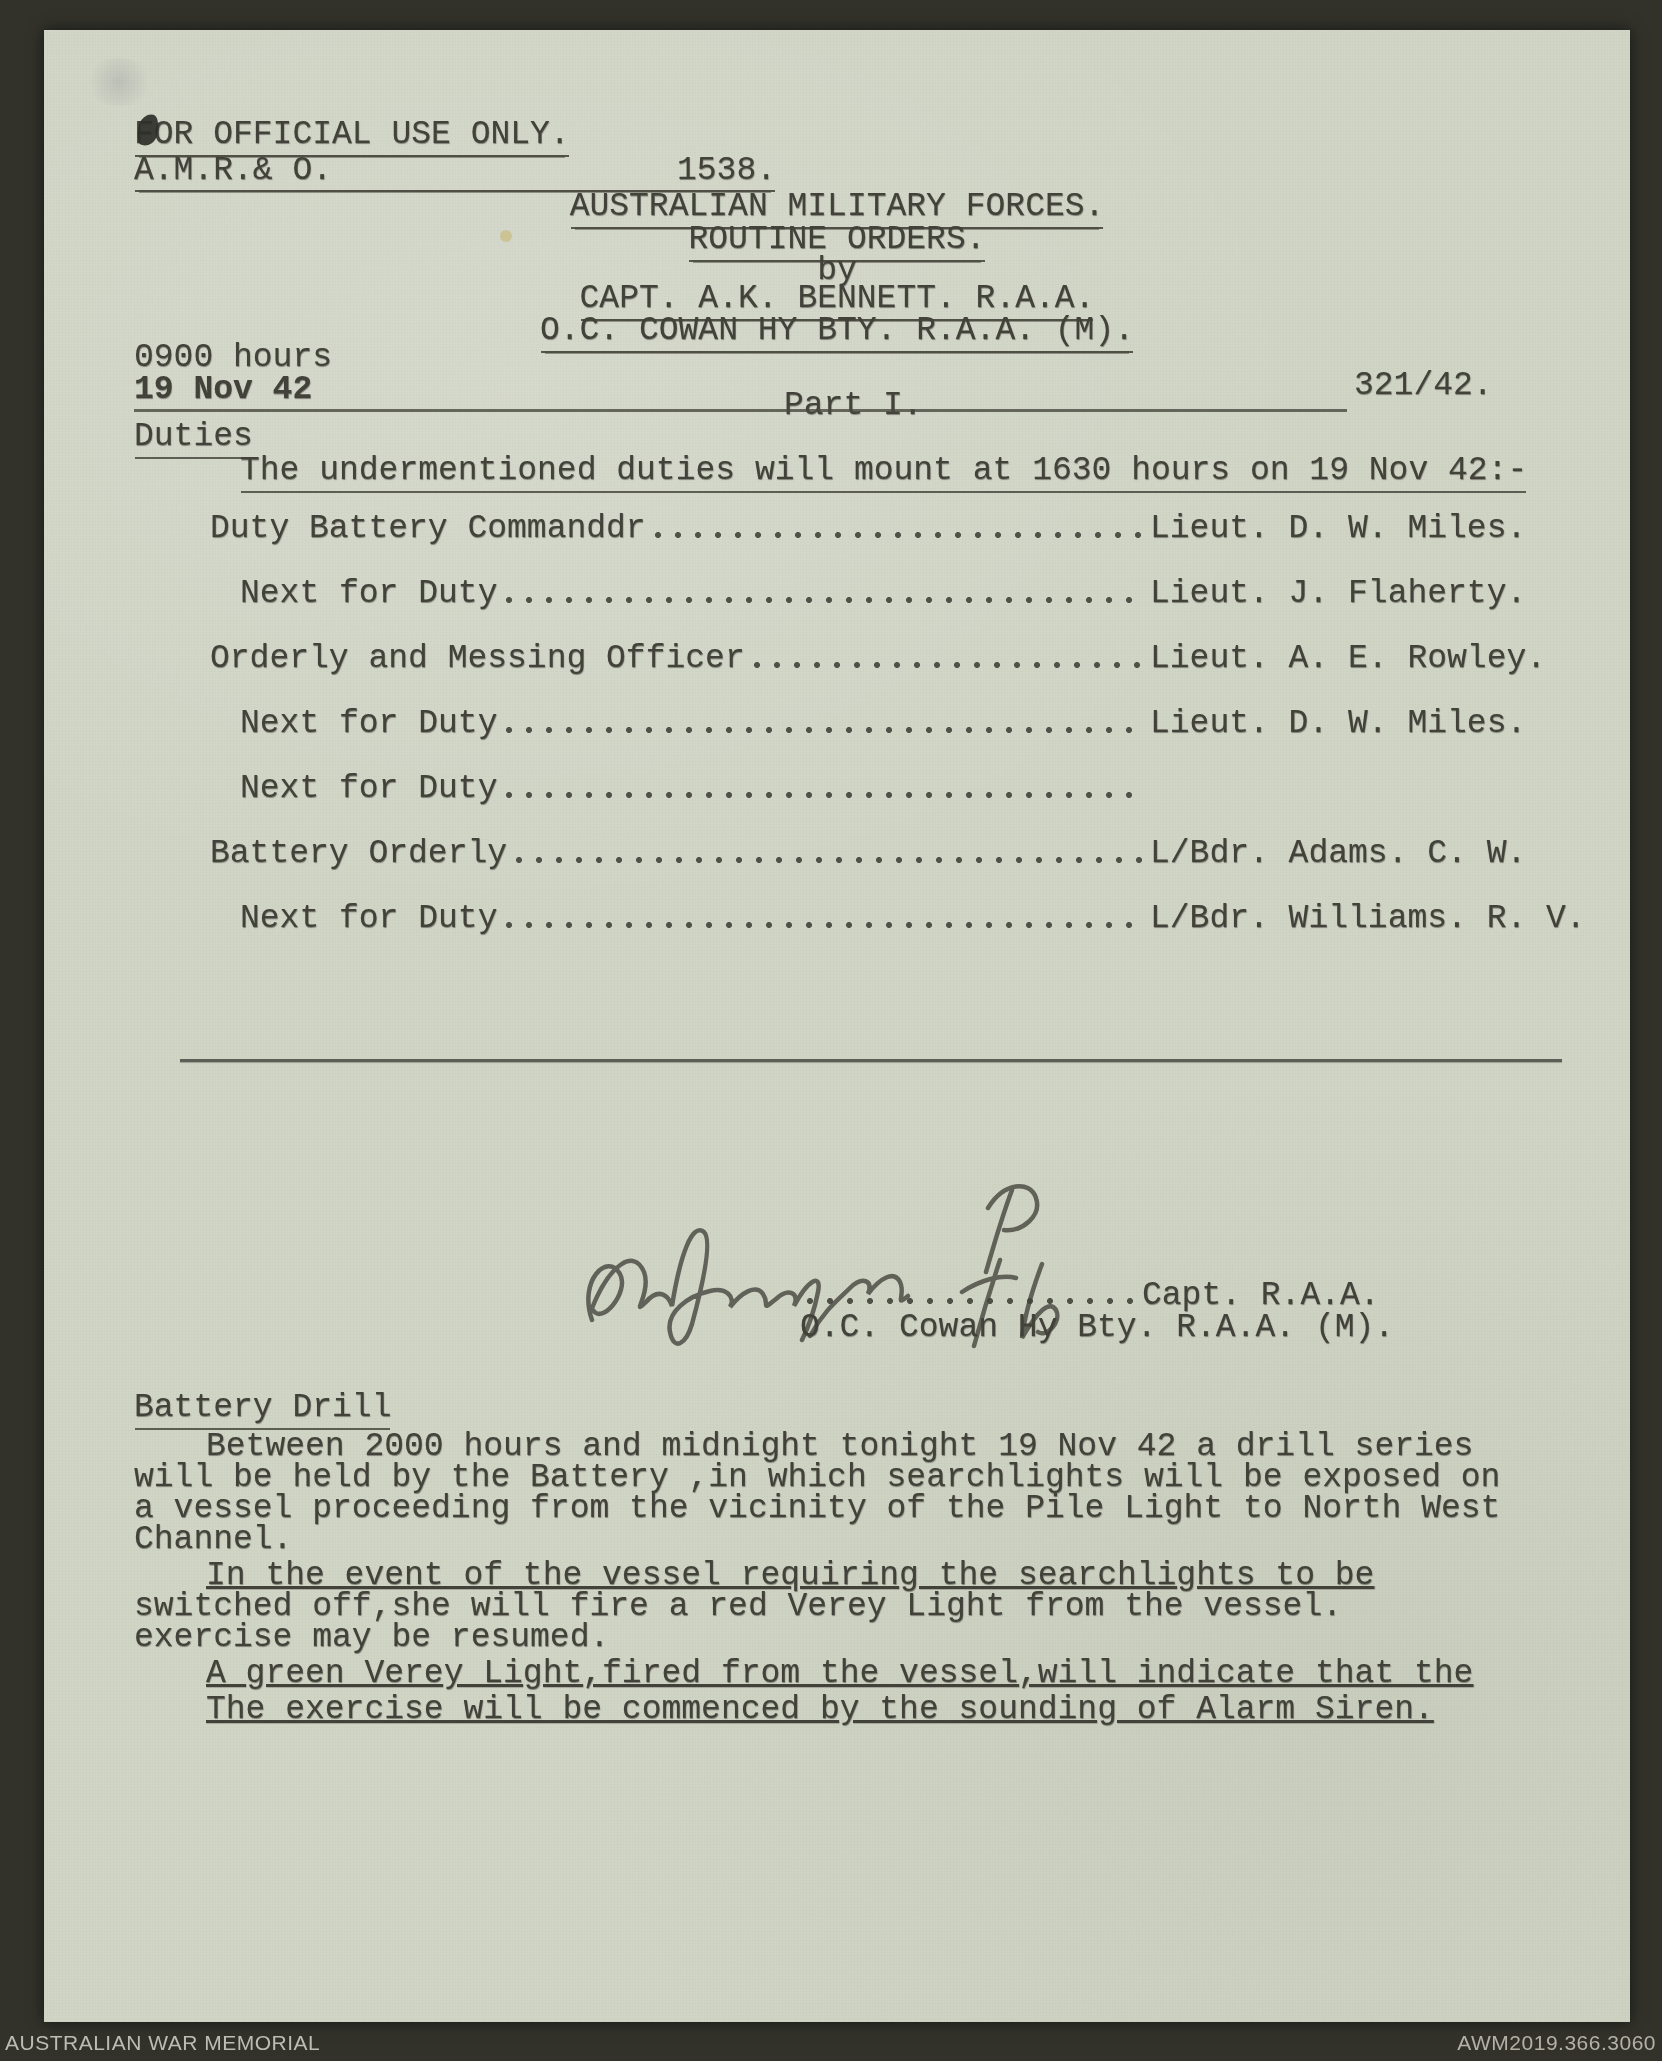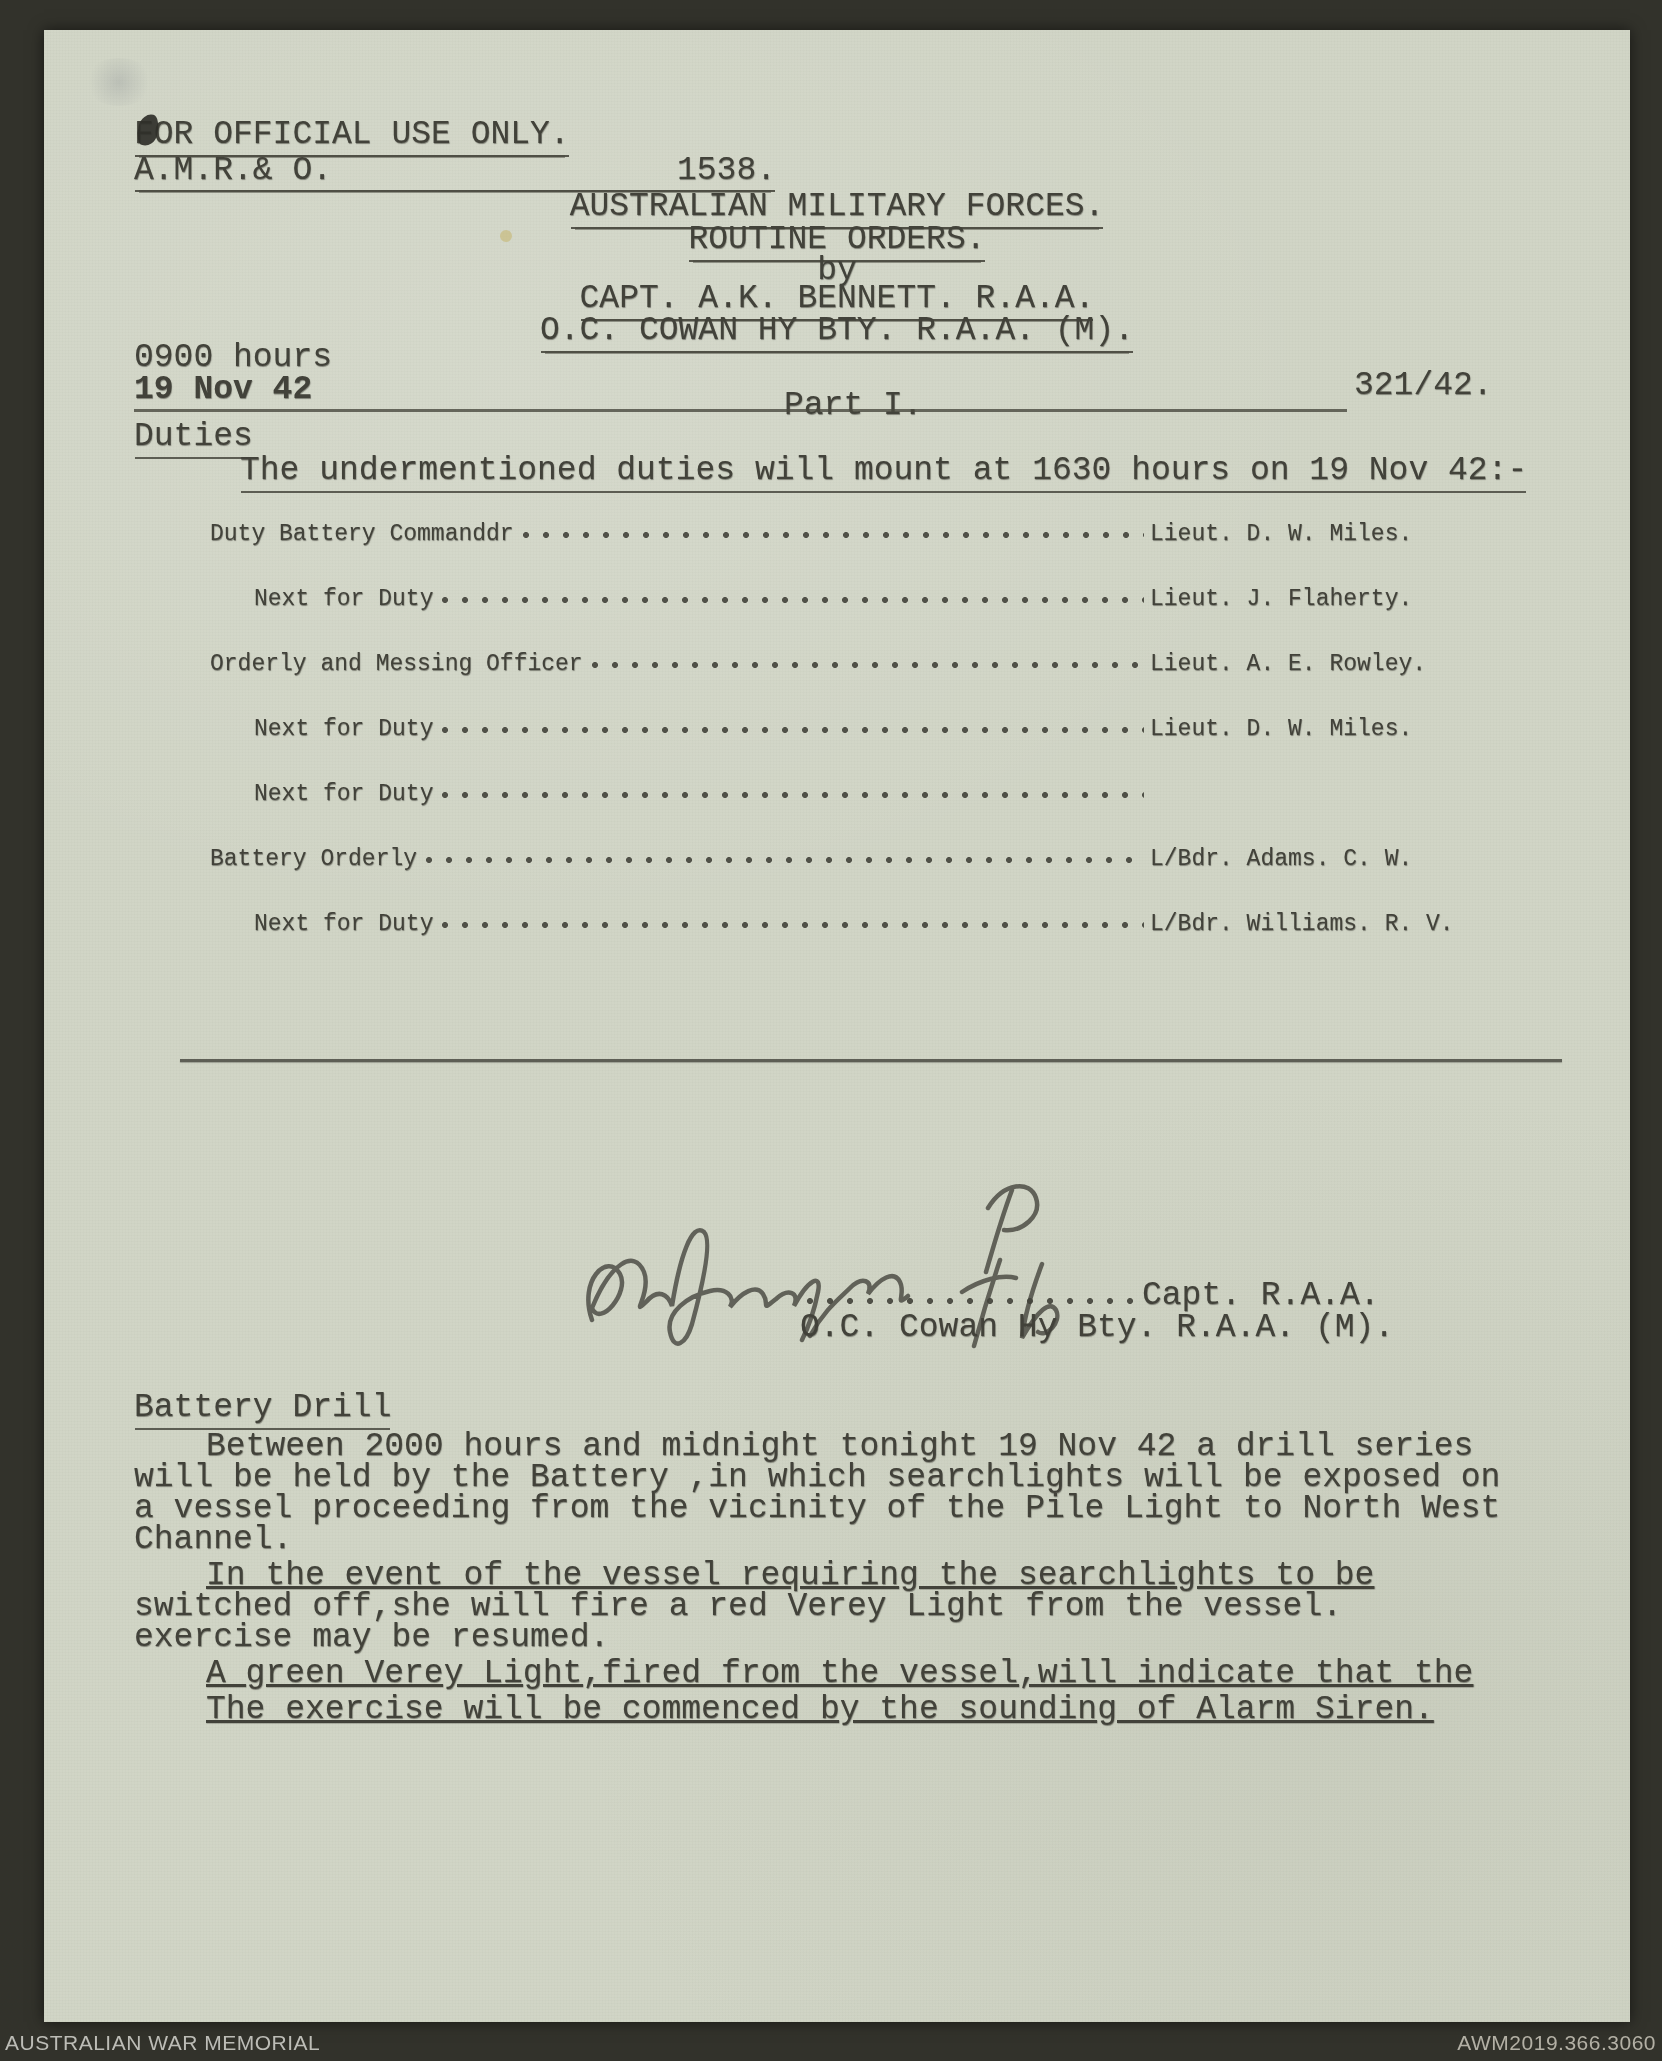--- a/index.html
+++ b/index.html
@@ -44,22 +44,22 @@
   
   .issue-row{position:absolute;left:90px;top:343px;width:1400px;height:40px;}
   .issue-row .date{position:absolute;left:0;top:0;font-weight:bold;}
   .issue-row .part{position:absolute;left:650px;top:16px;}
   .issue-row .serial{position:absolute;left:1220px;top:-4px;}
   .issue-row .longline{position:absolute;left:0;top:36px;width:1213px;height:0;
     border-bottom:3px solid rgba(72,72,62,.8);}
   
   .roster{position:absolute;left:166px;top:483px;width:1340px;}
   .duty-row{display:flex;align-items:flex-end;height:34px;margin-bottom:31px;
-    font-size:23px;color:#42423a;text-shadow:.5px .5px .9px rgba(60,60,52,.55);white-space:nowrap;}
-  .duty-row.indent{margin-left:44px;}
+    font-size:33px;color:#42423a;text-shadow:.5px .5px .9px rgba(60,60,52,.55);white-space:nowrap;}
+  .duty-row.indent{margin-left:30px;}
   .duty-row .leader{flex:1;height:12px;margin:0 6px 6px 2px;
     background-image:radial-gradient(circle, rgba(66,66,58,.9) 2.6px, transparent 3.4px);
     background-size:20px 12px;background-repeat:repeat-x;background-position:0 50%;}
   .duty-row .dname{width:400px;flex:none;}
   
   .divider{position:absolute;left:136px;top:1029px;width:1382px;height:3px;
     background:rgba(62,62,54,.78);box-shadow:0 1px 1px rgba(62,62,54,.35);}
   
   .sig-svg{position:absolute;left:520px;top:1130px;}
   .sig-line{position:absolute;left:756px;top:1249px;display:flex;align-items:flex-end;}

